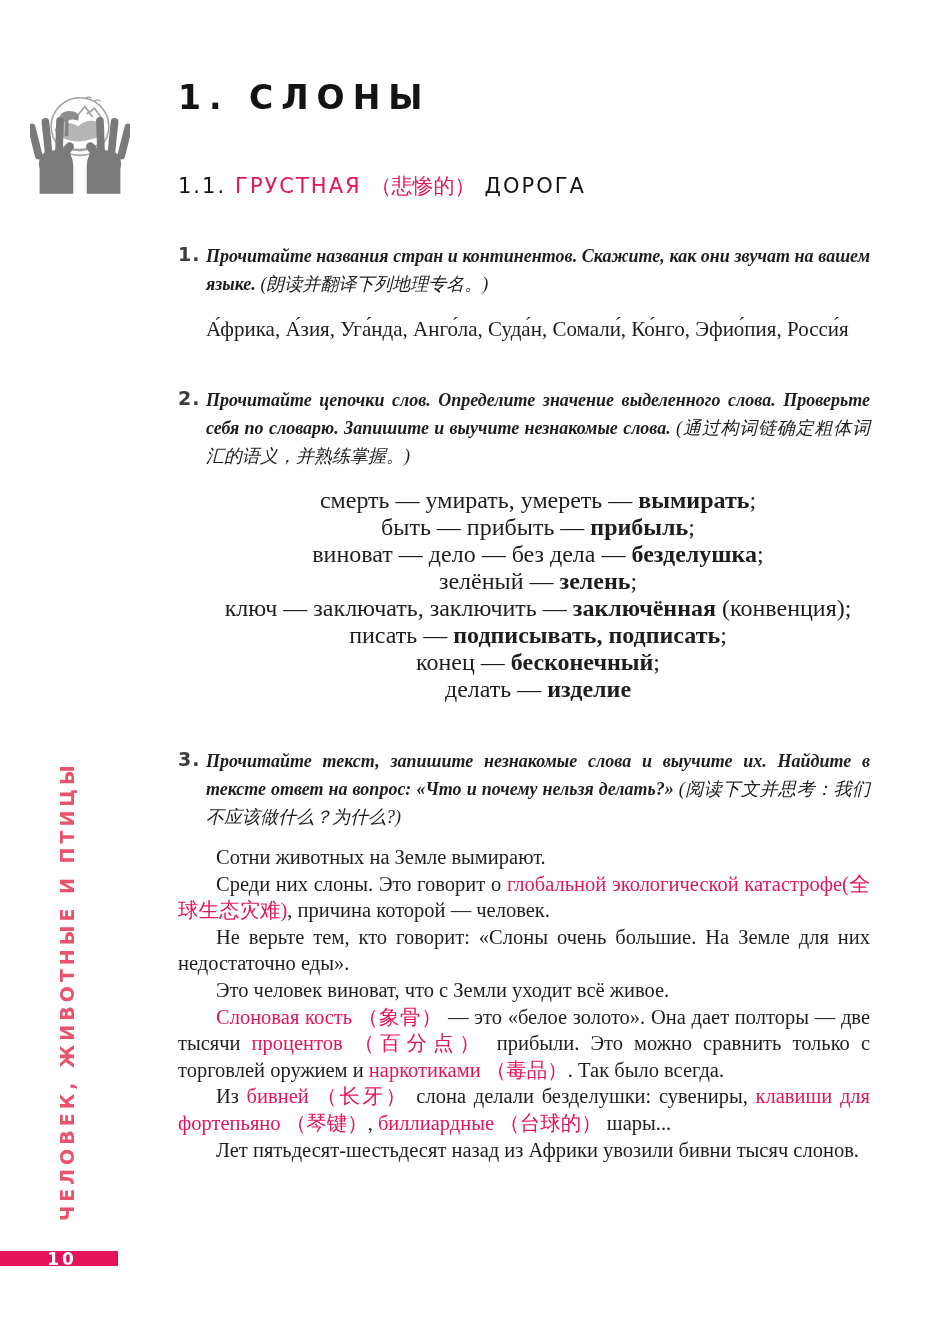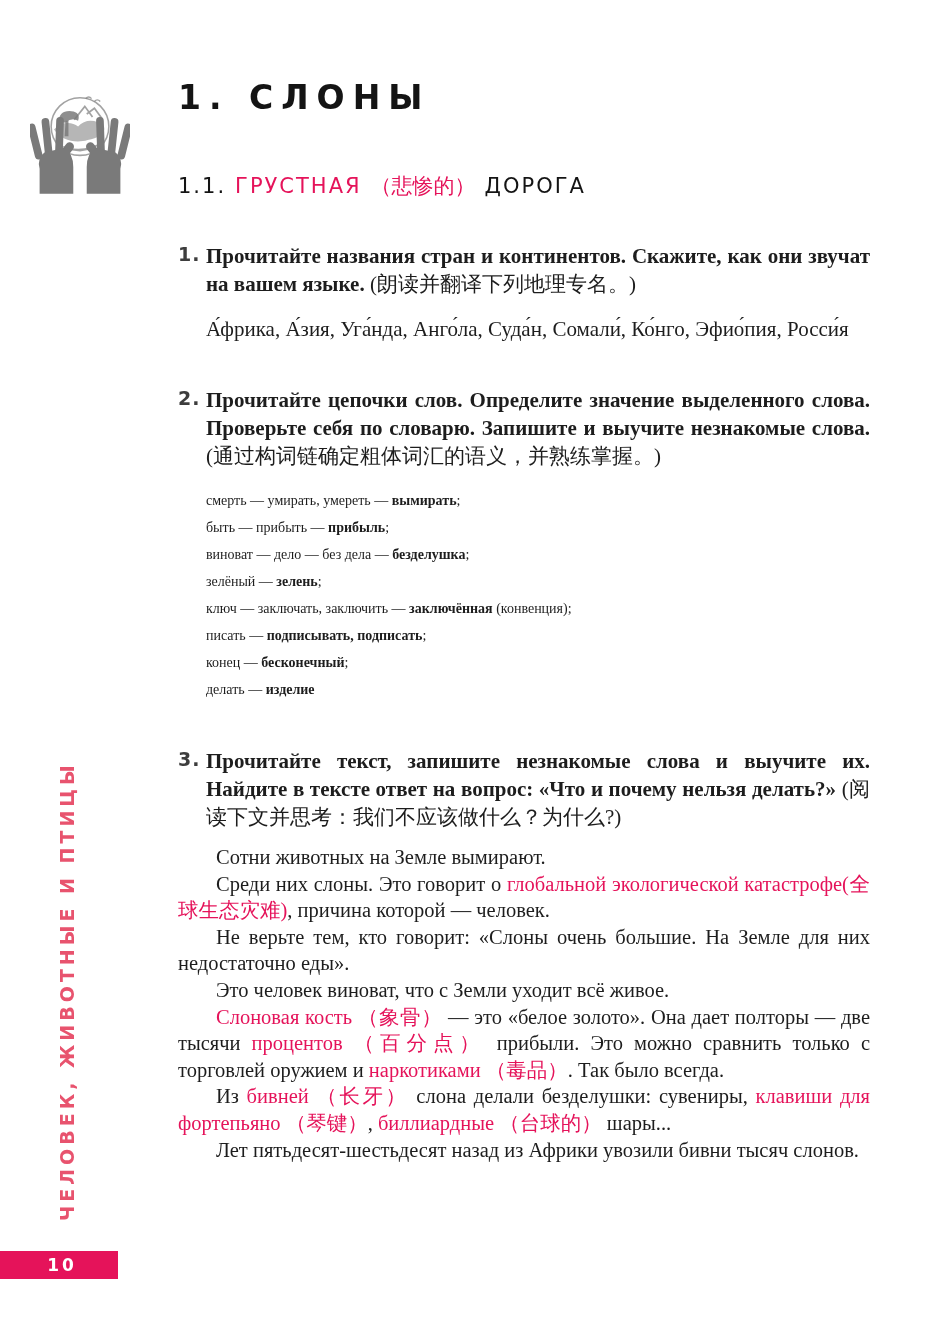--- a/index.html
+++ b/index.html
@@ -45,31 +45,31 @@
 
   .exercise{display:flex;}
   .ex-num{
     flex:0 0 28px;
     font-family:"DejaVu Sans",sans-serif;font-weight:700;
     font-size:19px;color:var(--number-gray);letter-spacing:1px;
     padding-top:1px;
   }
   .ex-body{flex:1;min-width:0;}
   .instruction{
-    margin:0;font-size:21px;line-height:28px;text-align:justify;
+    margin:0;font-size:18px;line-height:28px;text-align:justify;font-style:italic;
   }
   .r-n{font-weight:400;}
   .r-b{font-weight:700;}
   .r-a{color:var(--accent);}
 
   .countries{margin:17px 0 0 0;font-size:21px;line-height:28px;}
 
   .ex2{margin-top:43px;}
   .chains{margin-top:17px;}
-  .chain-line{font-size:14px;line-height:27px;}
+  .chain-line{font-size:24px;line-height:27px;text-align:center;}
 
   .ex3{margin-top:44px;}
 
   .reading-title{
     margin:21px 0 0 0;text-align:center;
     font-size:20px;font-weight:400;letter-spacing:2px;color:#1a1a1a;
   }
   .reading-body{margin-top:13px;}
   .body-para{
     margin:0;font-size:20.5px;line-height:26.6px;
@@ -80,21 +80,21 @@
   .sidebar-title{
     position:absolute;left:56px;top:1221px;
     transform:rotate(-90deg);transform-origin:0 0;
     font-family:"DejaVu Sans",sans-serif;font-weight:700;
     font-size:19px;letter-spacing:4px;color:var(--sidebar-pink);
     white-space:nowrap;
   }
 
   
   .page-bar{
-    position:absolute;left:0;top:1251px;width:118px;height:28px;
+    position:absolute;left:0;top:1251px;width:118px;height:15px;
     background:var(--accent);
     display:flex;align-items:center;justify-content:center;
   }
   .page-num{
     font-family:"DejaVu Sans",sans-serif;font-weight:700;
     font-size:17px;color:#ffffff;letter-spacing:3px;padding-left:6px;
   }
 </style>
 </head>
 <body>

